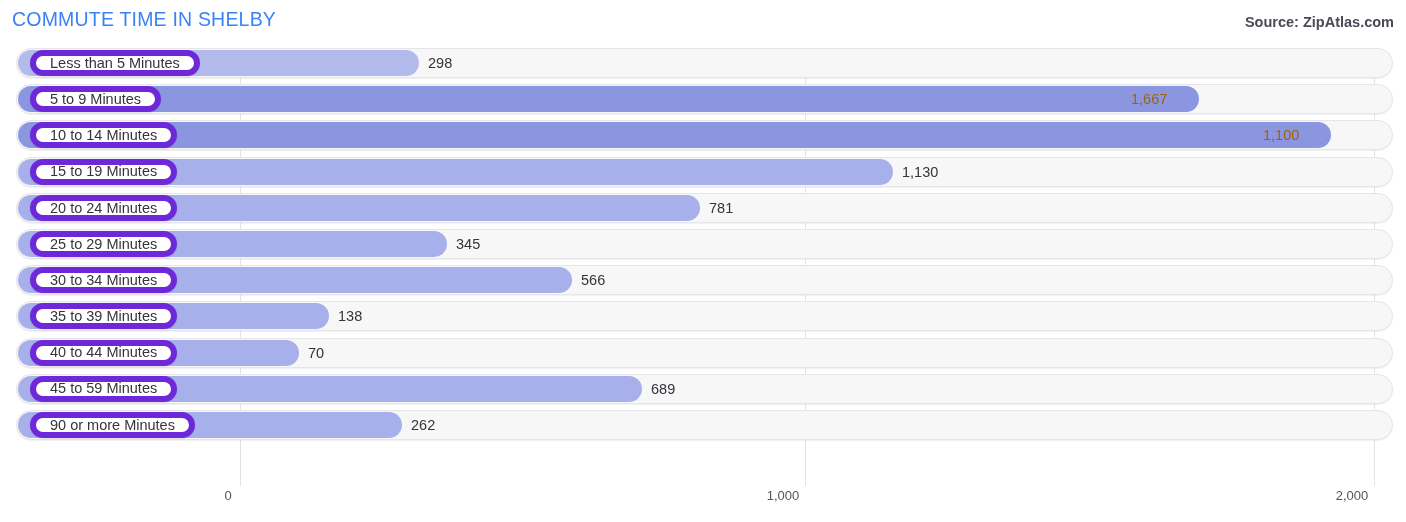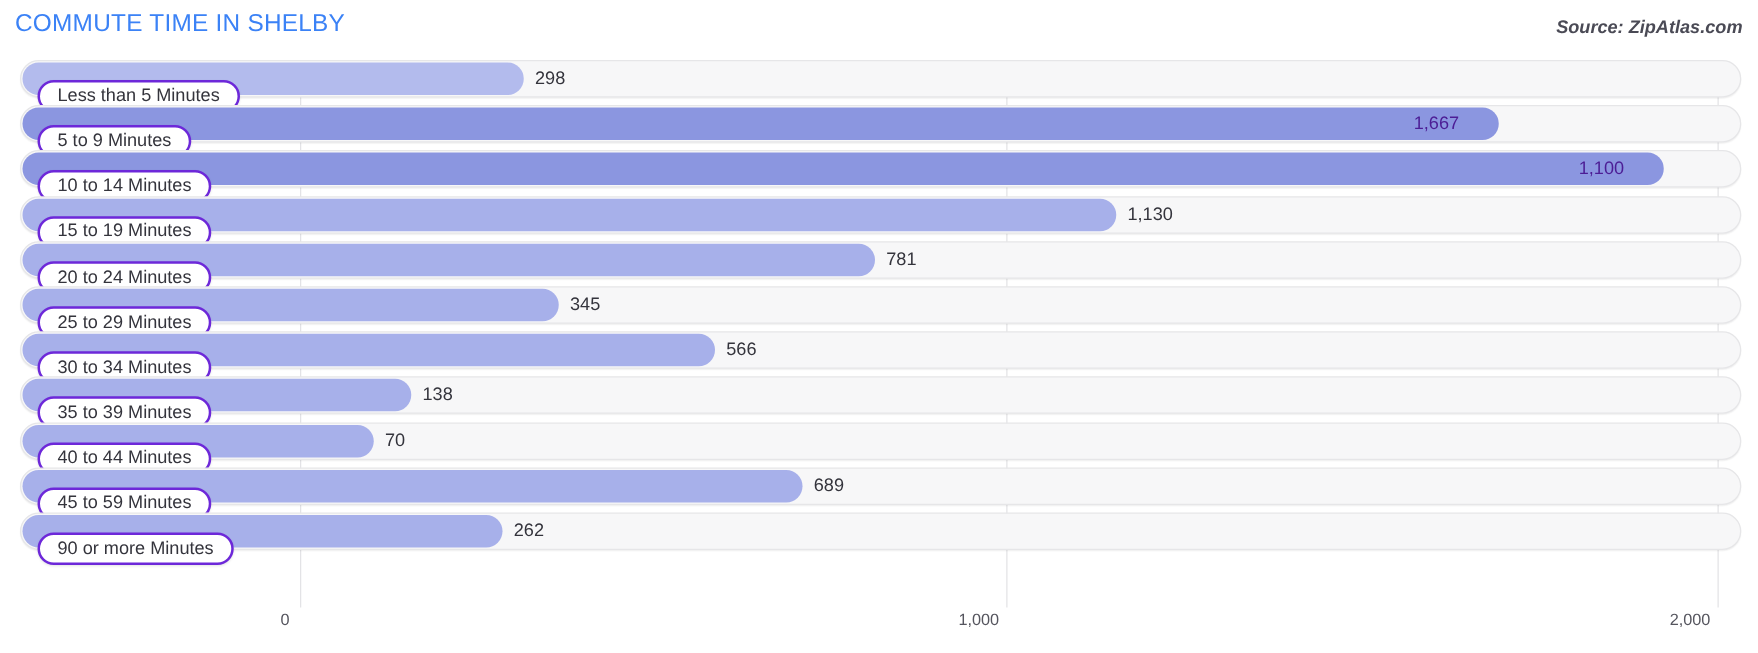--- a/index.html
+++ b/index.html
@@ -14,21 +14,21 @@
   .chart-root{position:relative;width:1406px;height:522px;}
 
   
   .title{
     position:absolute;left:12px;top:8px;
     font-size:19.5px;font-weight:400;letter-spacing:.2px;
     color:#3b82f6;white-space:nowrap;
   }
   .source{
     position:absolute;right:12px;top:14px;
-    font-size:14.5px;font-style:italic;font-weight:700;
+    font-size:14.5px;font-weight:700;
     color:#4a4a55;white-space:nowrap;
   }
 
   
   .plot{
     position:absolute;left:0;top:48px;
     width:1406px;height:438px;
   }
   .gridlines{position:absolute;inset:0;pointer-events:none;}
   .gridline{
@@ -54,41 +54,41 @@
   .bar{
     position:absolute;left:18px;top:2px;
     height:26px;
     border-radius:13px;
     background:#8b96e0;
   }
   .bar.light{background:#b3bbed;}
   .bar.mid{background:#a7b0ea;}
 
   .pill{
-    position:absolute;left:30px;top:16px;
+    position:absolute;left:30px;top:2px;
     height:26px;
     border-radius:13px;
     background:#ffffff;
-    border:2px solid #6d28d9;
+    border:6px solid #6d28d9;
     box-sizing:border-box;
     display:flex;align-items:center;
     padding:0 14px;
     box-shadow:0 1px 2px rgba(0,0,0,.10);
     white-space:nowrap;
   }
   .pill span{
     font-size:14.5px;color:#34343c;line-height:1;
   }
 
   .vlabel{
     position:absolute;top:0;height:30px;
     display:flex;align-items:center;
     font-size:14.5px;color:#34343c;white-space:nowrap;
   }
-  .vlabel.inside{color:#4c1d95;}
+  .vlabel.inside{color:#a16207;}
 
   
   .axis{
     position:absolute;left:0;top:486px;width:1406px;height:36px;
   }
   .tick{
     position:absolute;top:2px;
     font-size:13px;color:#55555e;
     transform:translateX(-50%);
     white-space:nowrap;

